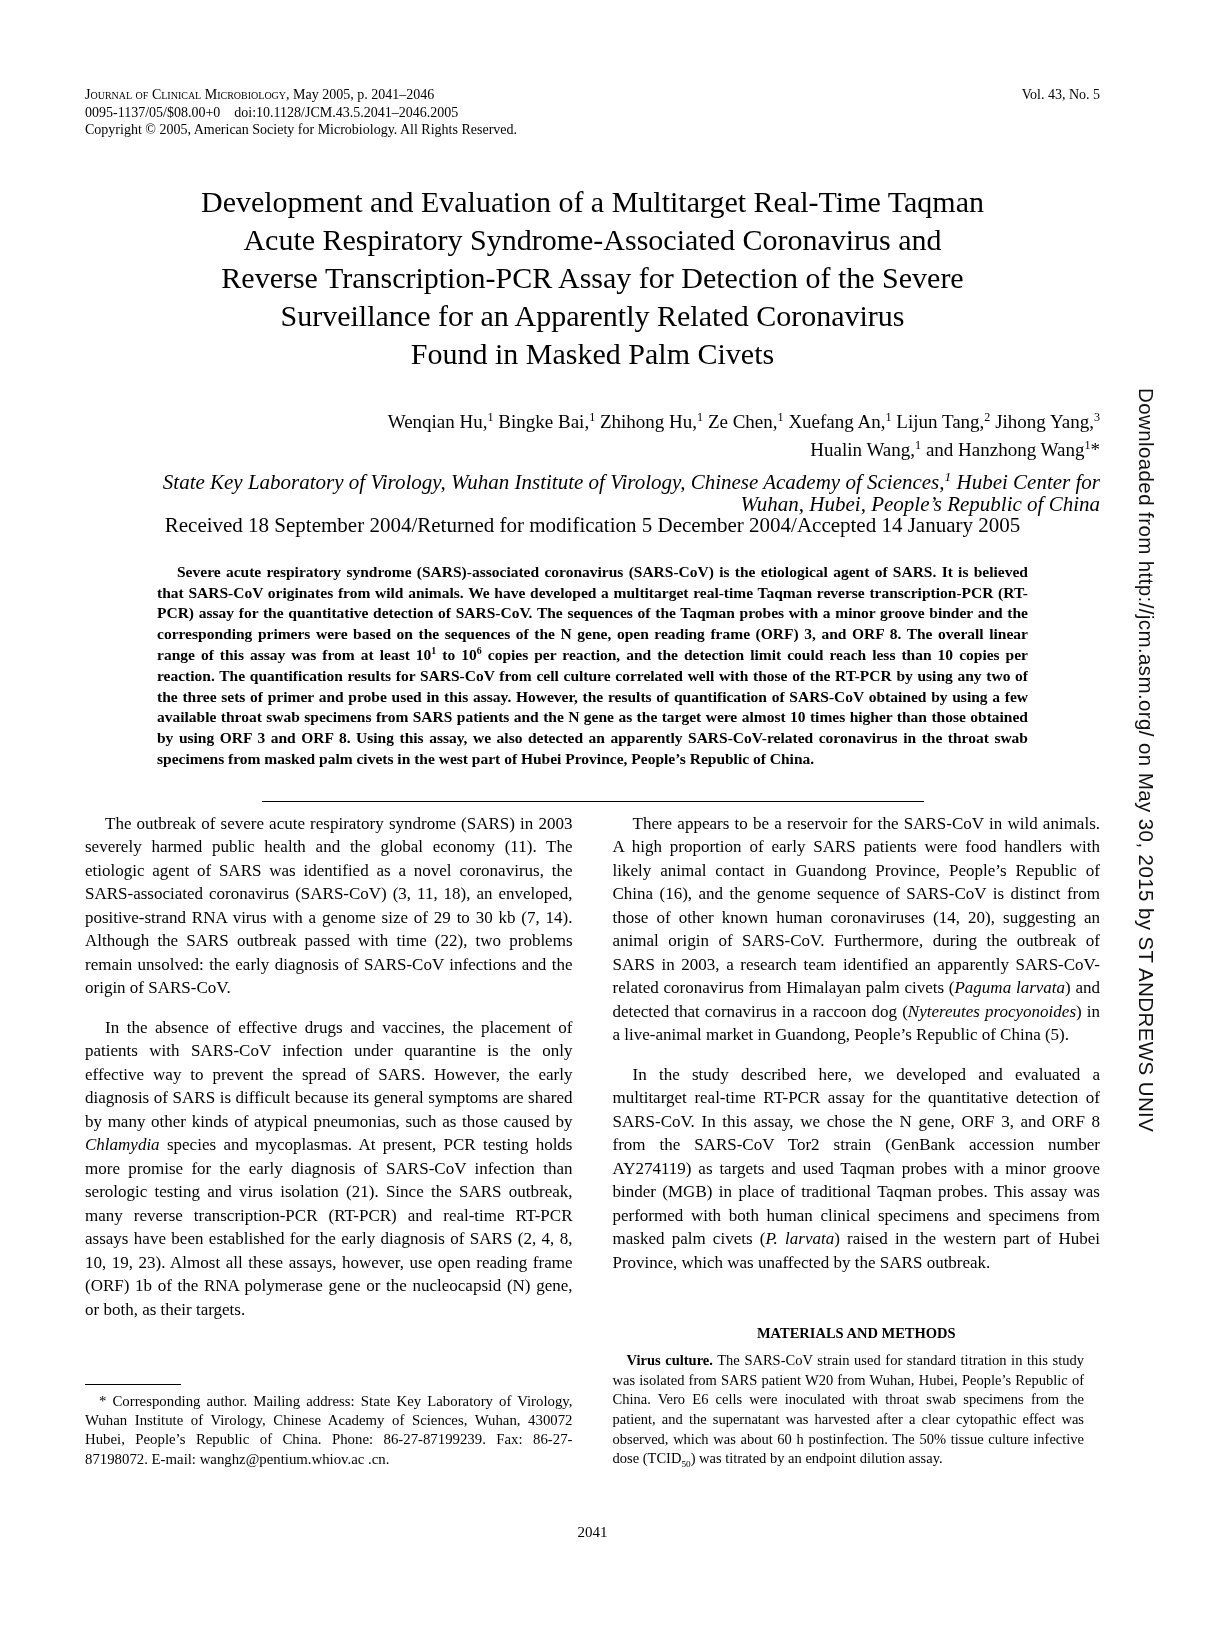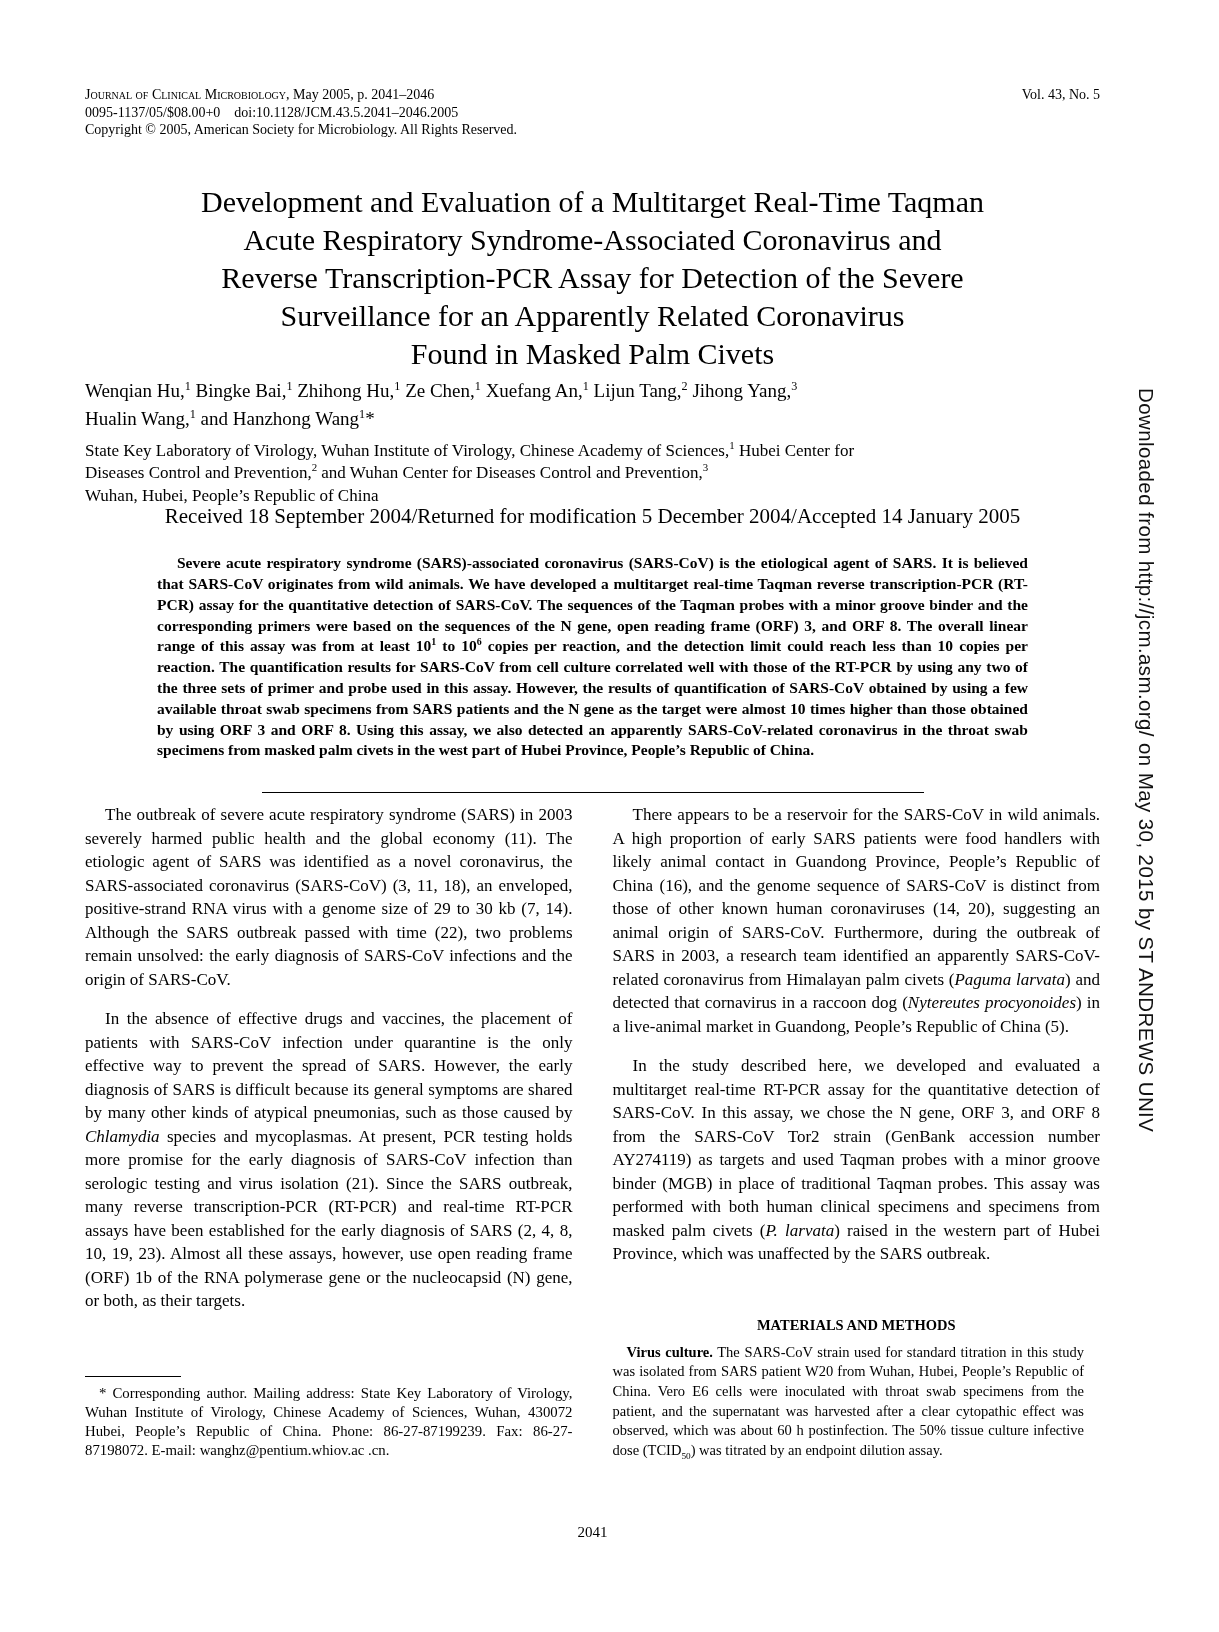--- a/index.html
+++ b/index.html
@@ -8,25 +8,25 @@
   .page{position:relative;width:1219px;height:1632px;box-sizing:border-box;
         padding:86px 119px 0 85px;overflow:hidden;}
   
   .hdr{display:flex;justify-content:space-between;align-items:flex-start;
        font-size:14px;line-height:17.6px;}
   .sc{font-variant:small-caps;}
   .doi-gap{display:inline-block;width:14px;}
   
   .title{margin-top:44px;text-align:center;font-size:30px;line-height:38px;font-family:Liberation Serif, serif;}
   
-  .authors{margin-top:4px;text-align:left;font-size:19px;line-height:28px;}
+  .authors{margin-top:35px;text-align:right;font-size:19px;line-height:28px;}
   sup{font-size:64%;line-height:0;vertical-align:super;}
   sub{font-size:64%;line-height:0;vertical-align:sub;}
   
-  .affil{margin-top:7px;text-align:left;font-size:17px;line-height:22.5px;}
+  .affil{margin-top:7px;text-align:right;font-style:italic;font-size:21px;line-height:22.5px;}
   .received{text-align:center;font-size:21px;line-height:19px;}
   
   .abstract{margin:27px 72px 0 72px;font-weight:bold;font-size:15.5px;
             line-height:20.8px;text-align:justify;text-indent:20px;}
   .divider{width:662px;margin:31px auto 0 auto;border:0;border-top:1.6px solid #000;height:0;}
   
   .cols{margin-top:10px;display:flex;gap:40px;}
   .col{flex:1 1 0;min-width:0;display:flex;flex-direction:column;gap:16px;}
   .col p{margin:0;font-size:17px;line-height:23.5px;text-align:justify;text-indent:20px;}
   
@@ -68,21 +68,20 @@
     <div>Found in Masked Palm Civets</div>
   </div>
 
   <div class="authors">
     <div><span>Wenqian Hu,</span><sup>1</sup><span> Bingke Bai,</span><sup>1</sup><span> Zhihong Hu,</span><sup>1</sup><span> Ze Chen,</span><sup>1</sup><span> Xuefang An,</span><sup>1</sup><span> Lijun Tang,</span><sup>2</sup><span> Jihong Yang,</span><sup>3</sup></div>
     <div><span>Hualin Wang,</span><sup>1</sup><span> and Hanzhong Wang</span><sup>1</sup><span>*</span></div>
   </div>
 
   <div class="affil">
     <div><span>State Key Laboratory of Virology, Wuhan Institute of Virology, Chinese Academy of Sciences,</span><sup>1</sup><span> Hubei Center for</span></div>
-    <div><span>Diseases Control and Prevention,</span><sup>2</sup><span> and Wuhan Center for Diseases Control and Prevention,</span><sup>3</sup></div>
     <div>Wuhan, Hubei, People’s Republic of China</div>
   </div>
 
   <div class="received">Received 18 September 2004/Returned for modification 5 December 2004/Accepted 14 January 2005</div>
 
   <div class="abstract"><span>Severe acute respiratory syndrome (SARS)-associated coronavirus (SARS-CoV) is the etiological agent of SARS. It is believed that SARS-CoV originates from wild animals. We have developed a multitarget real-time Taqman reverse transcription-PCR (RT-PCR) assay for the quantitative detection of SARS-CoV. The sequences of the Taqman probes with a minor groove binder and the corresponding primers were based on the sequences of the N gene, open reading frame (ORF) 3, and ORF 8. The overall linear range of this assay was from at least 10</span><sup>1</sup><span> to 10</span><sup>6</sup><span> copies per reaction, and the detection limit could reach less than 10 copies per reaction. The quantification results for SARS-CoV from cell culture correlated well with those of the RT-PCR by using any two of the three sets of primer and probe used in this assay. However, the results of quantification of SARS-CoV obtained by using a few available throat swab specimens from SARS patients and the N gene as the target were almost 10 times higher than those obtained by using ORF 3 and ORF 8. Using this assay, we also detected an apparently SARS-CoV-related coronavirus in the throat swab specimens from masked palm civets in the west part of Hubei Province, People’s Republic of China.</span></div>
 
   <hr class="divider">
 
   <div class="cols">

